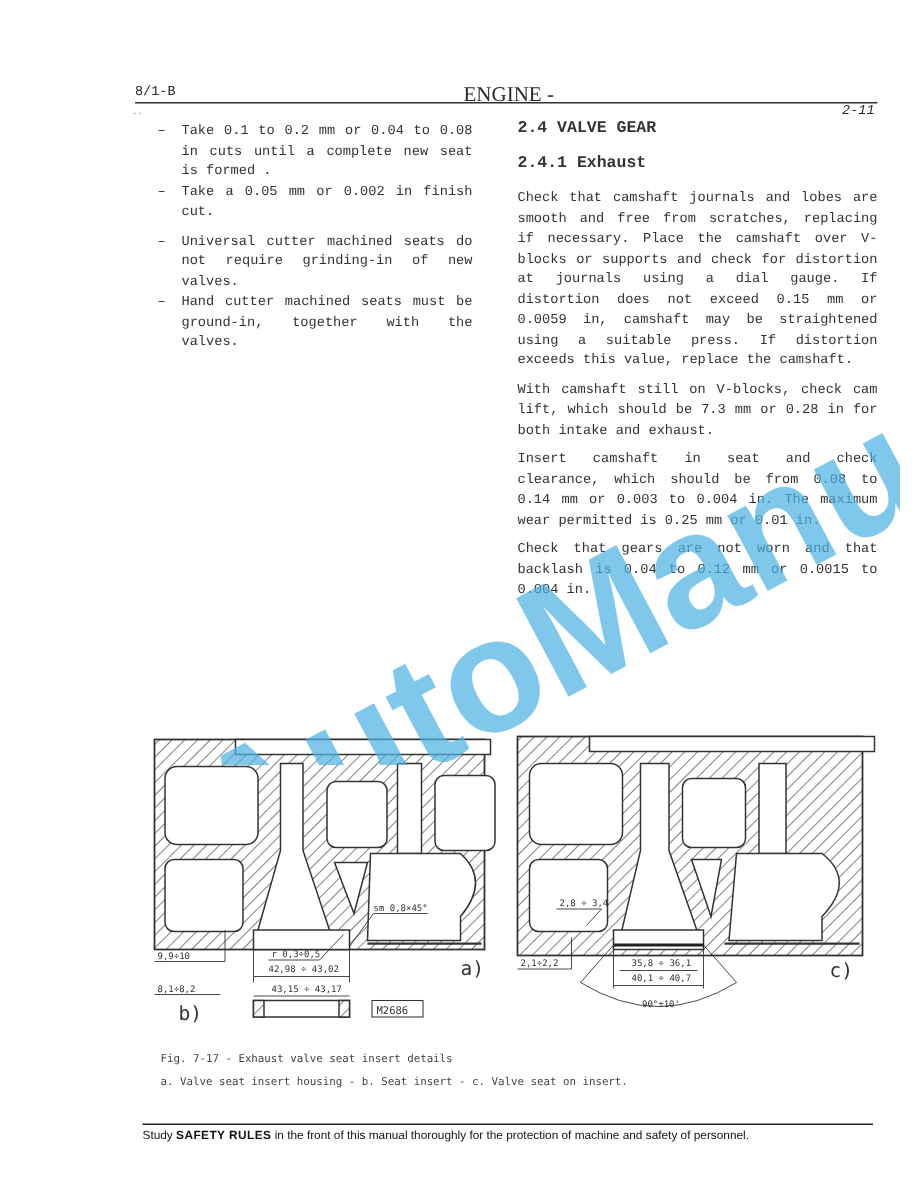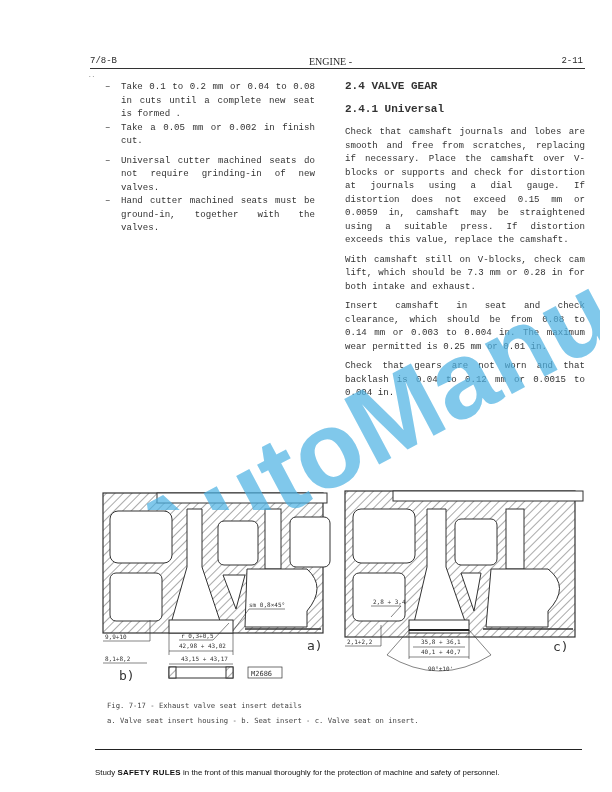--- a/index.html
+++ b/index.html
@@ -1,57 +1,57 @@
 <!DOCTYPE html>
 <html><head>
 <meta charset="utf-8">
 <style>
   html, body { margin: 0; padding: 0; background: #ffffff; }
   body { width: 612px; height: 792px; position: relative; overflow: hidden; font-family: "DejaVu Sans Mono", "Liberation Mono", monospace; color: #2a2a2a; }
   .header { position: absolute; left: 90px; top: 55px; width: 495px; height: 13px; border-bottom: 1px solid #333; font-family: "Liberation Mono", monospace; font-size: 9px; }
   .header .l { position: absolute; left: 0; top: 1px; }
-  .header .c { position: absolute; left: 219px; top: 1px; font-family: "Liberation Serif", serif; font-size: 10px; }
-  .header .r { position: absolute; right: 2px; top: 1px; }
+  .header .c { position: absolute; left: 219px; top: 1px; font-family: "Liberation Serif", serif; font-size: 14px; }
+  .header .r { position: absolute; right: 2px; top: 14px; font-style: italic; }
   .col { position: absolute; font-family: "Liberation Mono", monospace; font-size: 9.1px; line-height: 13.5px; color: #333; }
   .col p { margin: 0 0 6px 0; text-align: justify; text-align-last: left; }
   .col1 { left: 105px; top: 80px; width: 210px; }
   .col2 { left: 345px; top: 80px; width: 240px; }
   .bul { position: relative; padding-left: 16px; margin: 0 0 0 0; text-align: justify; }
   .bul .dash { position: absolute; left: 0; top: 0; }
   .h { font-weight: bold; margin: 0 0 9px 0 !important; font-size: 11px; }
   .gap { height: 6px; }
   .watermark { position: absolute; left: 40px; top: 210px; width: 560px; height: 300px; pointer-events: none; }
   .fig { position: absolute; }
   .caption { position: absolute; left: 107px; top: 698px; font-family: "DejaVu Sans Mono", monospace; font-size: 7.2px; color: #444; line-height: 15px; }
-  .footer { position: absolute; left: 95px; top: 749px; width: 487px; border-top: 1px solid #222; padding-top: 18px; font-family: "Liberation Sans", sans-serif; font-size: 7.9px; color: #111; white-space: nowrap; }
+  .footer { position: absolute; left: 95px; top: 749px; width: 487px; border-top: 1px solid #222; padding-top: 2px; font-family: "Liberation Sans", sans-serif; font-size: 7.9px; color: #111; white-space: nowrap; }
   .footer b { font-weight: bold; letter-spacing: 0.3px; }
   .mark { position: absolute; left: 88px; top: 71px; font-size: 6px; color: #888; }
 </style>
 </head>
 <body>
 
 <div class="header">
-  <span class="l">7/8-B</span>
+  <span class="l">8/1-B</span>
   <span class="c">ENGINE  -</span>
   <span class="r">2-11</span>
 </div>
 <div class="mark">..</div>
 
 <div class="col col1">
   <div class="bul"><span class="dash">–</span><span>Take 0.1 to 0.2 mm or 0.04 to 0.08 in cuts until a complete new seat is formed .</span></div>
   <div class="bul"><span class="dash">–</span><span>Take a 0.05 mm or 0.002 in finish cut.</span></div>
   <div class="gap"></div>
   <div class="bul"><span class="dash">–</span><span>Universal cutter machined seats do not require grinding-in of new valves.</span></div>
   <div class="bul"><span class="dash">–</span><span>Hand cutter machined seats must be ground-in, together with the valves.</span></div>
   <div class="gap"></div>
 </div>
 
 <div class="col col2">
   <p class="h">2.4  VALVE GEAR</p>
-  <p class="h">2.4.1  Universal</p>
+  <p class="h">2.4.1  Exhaust</p>
   <p>Check that camshaft journals and lobes are smooth and free from scratches, replacing if necessary. Place the camshaft over V-blocks or supports and check for distortion at journals using a dial gauge.  If distortion does not exceed 0.15 mm or 0.0059 in, camshaft may be straightened using a suitable press.  If distortion exceeds this value, replace the camshaft.</p>
   <p>With camshaft still on V-blocks, check cam lift, which should be 7.3 mm or 0.28 in for both intake and exhaust.</p>
   <p>Insert camshaft in seat and check clearance, which should be from 0.08 to 0.14 mm or 0.003 to 0.004 in.  The maximum wear permitted is 0.25 mm or 0.01 in.</p>
   <p>Check that gears are not worn and that backlash is 0.04 to 0.12 mm or 0.0015 to 0.004 in.</p>
 </div>
 
 <svg class="fig" style="left:95px;top:487px;" width="245" height="200" viewBox="0 0 245 200">
   <defs>
     <pattern id="hatch" width="6" height="6" patternUnits="userSpaceOnUse" patternTransform="rotate(45)">
       <rect width="6" height="6" fill="#fff"></rect>

